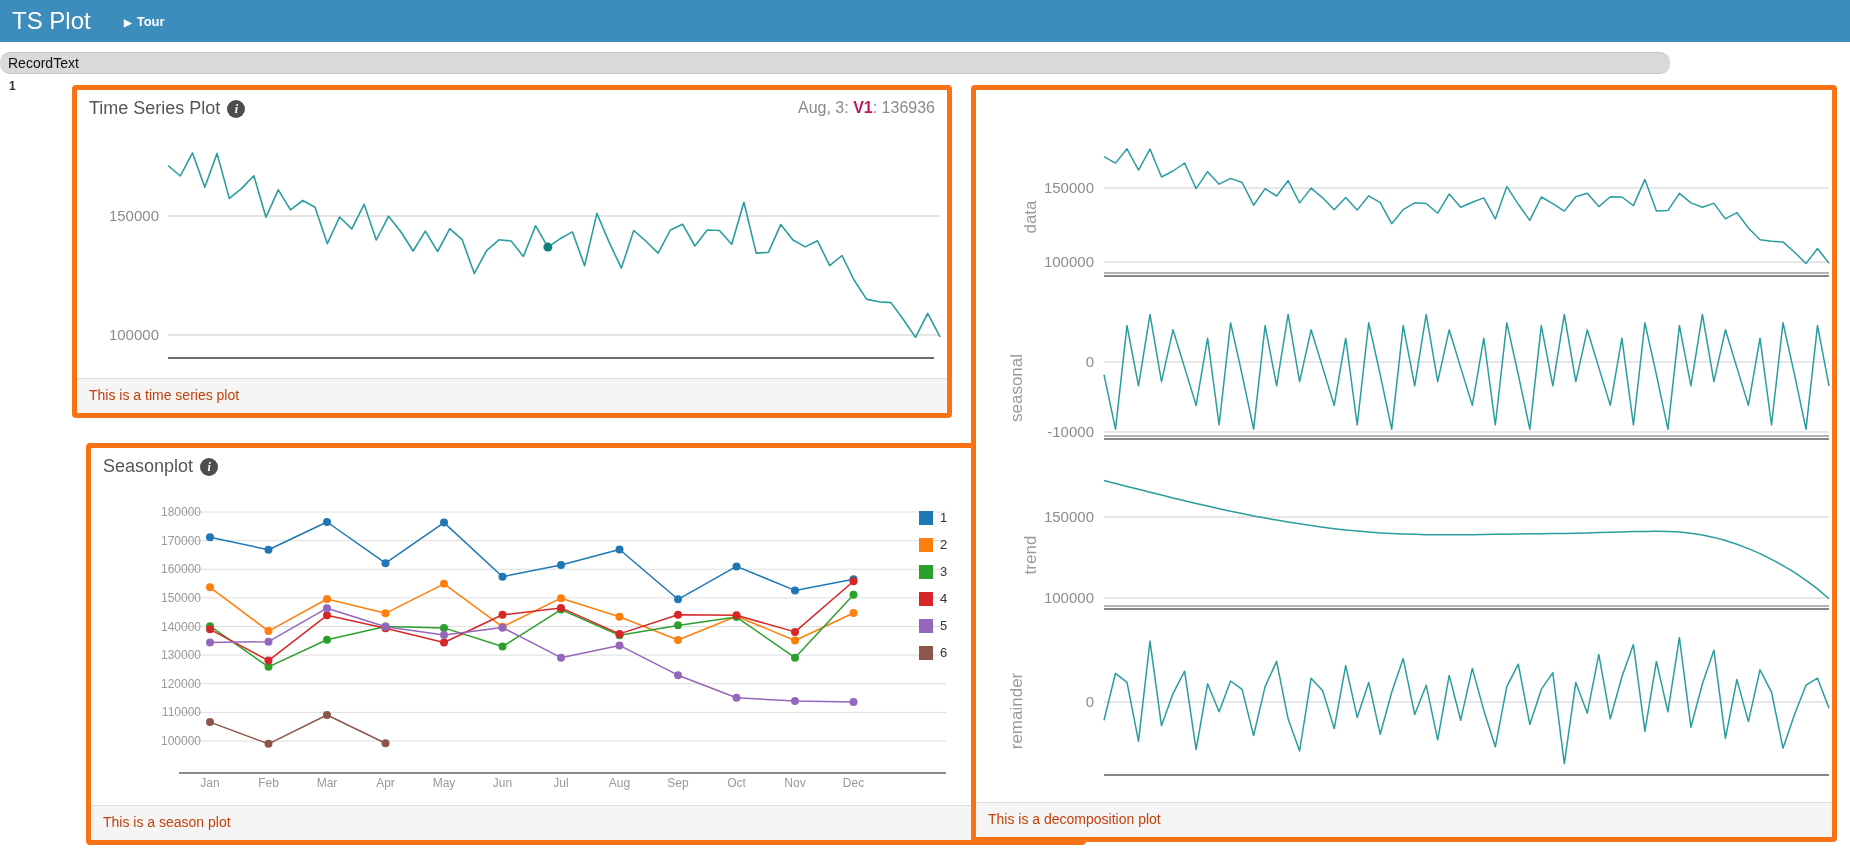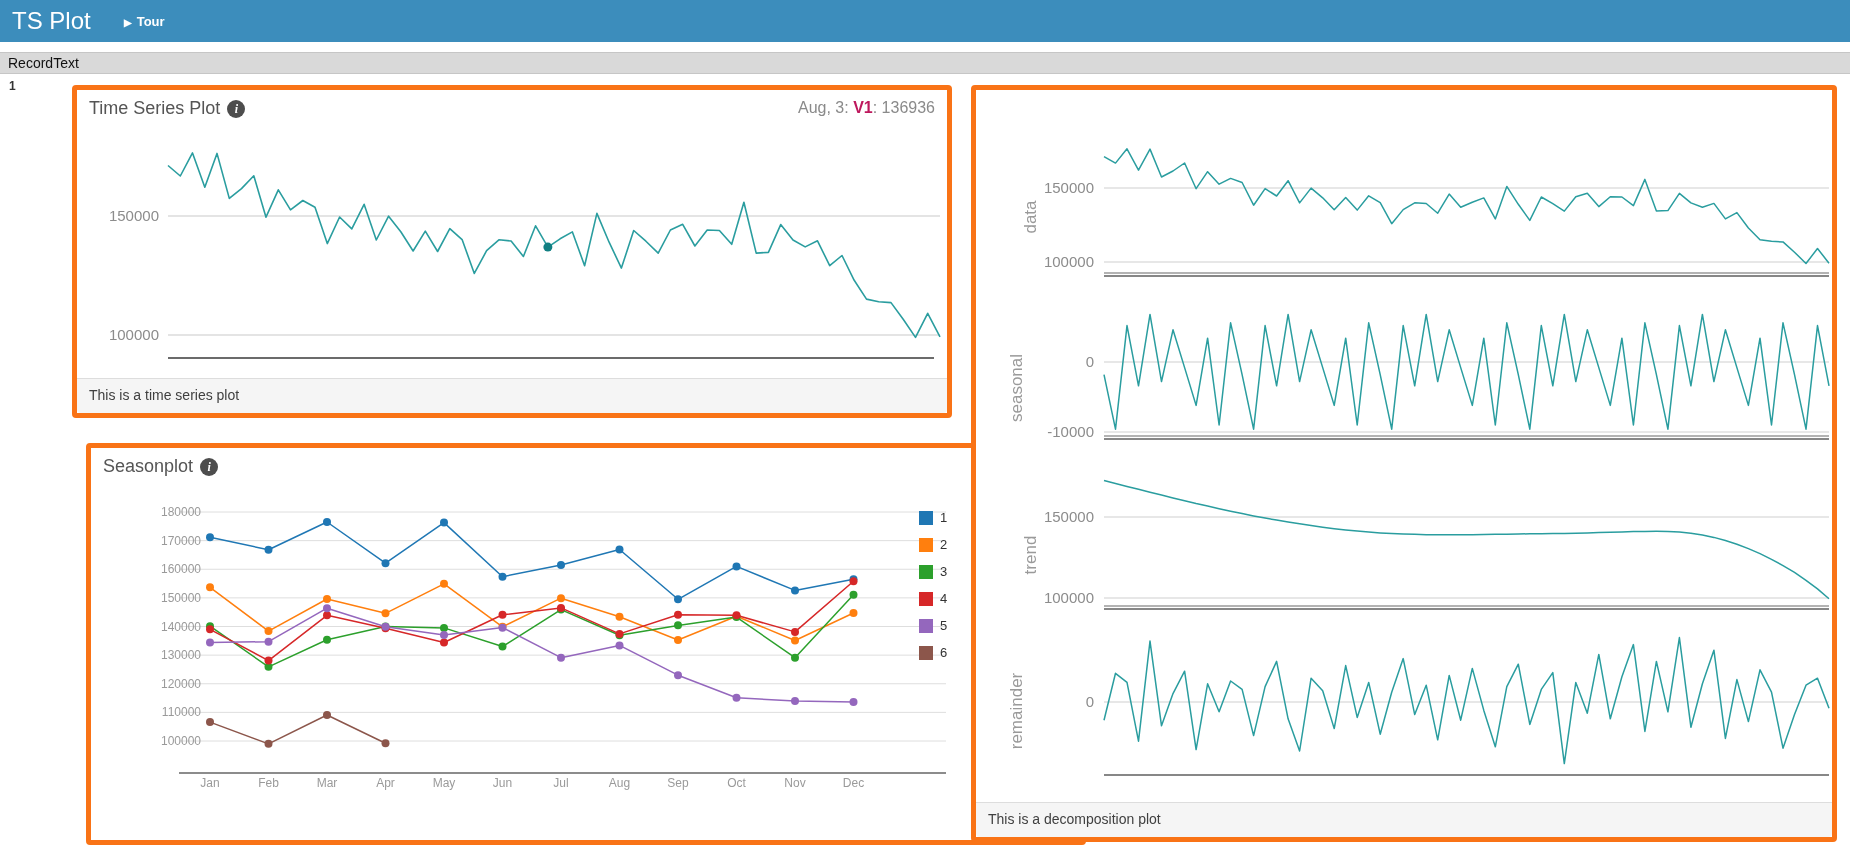--- a/index.html
+++ b/index.html
@@ -7,37 +7,37 @@
   #stage{position:relative;width:1850px;height:857px;overflow:hidden;background:#fff;}
 
   
   #app-header{position:absolute;left:0;top:0;width:1850px;height:42px;background:#3c8dbc;}
   #app-title{position:absolute;left:12px;top:0;line-height:42px;font-size:24px;color:#fff;}
   #tour-btn{position:absolute;left:118px;top:0;height:42px;background:transparent;border:none;
             color:#fff;font-weight:bold;font-size:13px;cursor:pointer;font-family:"Liberation Sans",sans-serif;}
   #tour-btn .play{font-size:10px;margin-right:5px;}
 
   
-  #record-bar{position:absolute;left:0;top:52px;width:1850px;height:22px;background:#d9d9d9;
+  #record-bar{position:absolute;left:0;top:52px;width:1670px;height:22px;background:#d9d9d9;
               border-top:1px solid #c6c6c6;border-bottom:1px solid #c6c6c6;box-sizing:border-box;
-              font-size:14px;color:#111;line-height:20px;padding-left:8px;}
+              font-size:14px;color:#111;line-height:20px;padding-left:8px;border-radius:10px;}
   #row-index{position:absolute;left:9px;top:79px;font-size:12px;font-weight:bold;color:#333;}
 
   
   .panel{position:absolute;background:#fff;border:5px solid #f97316;border-radius:4px;box-sizing:border-box;}
   #p-ts{left:72px;top:85px;width:880px;height:333px;}
   #p-season{left:86px;top:443px;width:1000px;height:402px;}
   #p-decomp{left:971px;top:85px;width:866px;height:757px;}
   .panel-title{position:relative;height:36px;line-height:36px;padding:0 12px;font-size:18px;color:#555;white-space:nowrap;}
   .info-icon{display:inline-block;width:18px;height:18px;border-radius:50%;background:#4d4d4d;color:#fff;
              font:bold italic 12px/18px "Liberation Serif",serif;text-align:center;margin-left:7px;vertical-align:1px;cursor:pointer;}
   .hover-readout{position:absolute;right:12px;top:0;font-size:16px;color:#8a8a8a;}
   .hover-readout b{color:#be185d;}
   .panel-footer{position:absolute;left:0;right:0;bottom:0;height:34px;background:#f5f5f5;border-top:1px solid #ddd;
-                color:#404040;font-size:14px;line-height:33px;padding:0 12px;border-radius:0 0 4px 4px;}
+                color:#c2410c;font-size:14px;line-height:33px;padding:0 12px;border-radius:0 0 4px 4px;}
   .chart-box{position:absolute;left:0;}
   #chart-ts{top:36px;width:878px;height:260px;}
   #chart-season{top:40px;width:878px;height:328px;}
   #chart-decomp{top:36px;width:864px;height:682px;}
   svg{display:block;}
   svg text{font-family:"Liberation Sans",sans-serif;}
 
   
   #legend{position:absolute;left:828px;top:56px;}
   .legend-item{display:flex;align-items:center;height:27px;}
@@ -208,20 +208,21 @@
         </div>
         <div class="legend-item">
           <span class="legend-swatch" style="background: rgb(148, 103, 189);"></span>
           <span class="legend-label">5</span>
         </div>
         <div class="legend-item">
           <span class="legend-swatch" style="background: rgb(140, 86, 75);"></span>
           <span class="legend-label">6</span>
         </div>
       </div>
+    <div class="panel-footer">This is a season plot</div>
   </section>
 
   <section class="panel" id="p-decomp">
     <div class="chart-box" id="chart-decomp">
       <svg id="svg-decomp" width="864" height="682" viewBox="0 0 864 682">
           <line x1="128" y1="62" x2="853" y2="62" stroke="#cfcfcf" stroke-width="1"></line>
           <text x="118" y="67" text-anchor="end" fill="#8c8c8c" font-size="15">150000</text>
           <line x1="128" y1="136" x2="853" y2="136" stroke="#cfcfcf" stroke-width="1"></line>
           <text x="118" y="141" text-anchor="end" fill="#8c8c8c" font-size="15">100000</text>
           <line x1="128" y1="147" x2="853" y2="147" stroke="#9a9a9a" stroke-width="1.4"></line>

